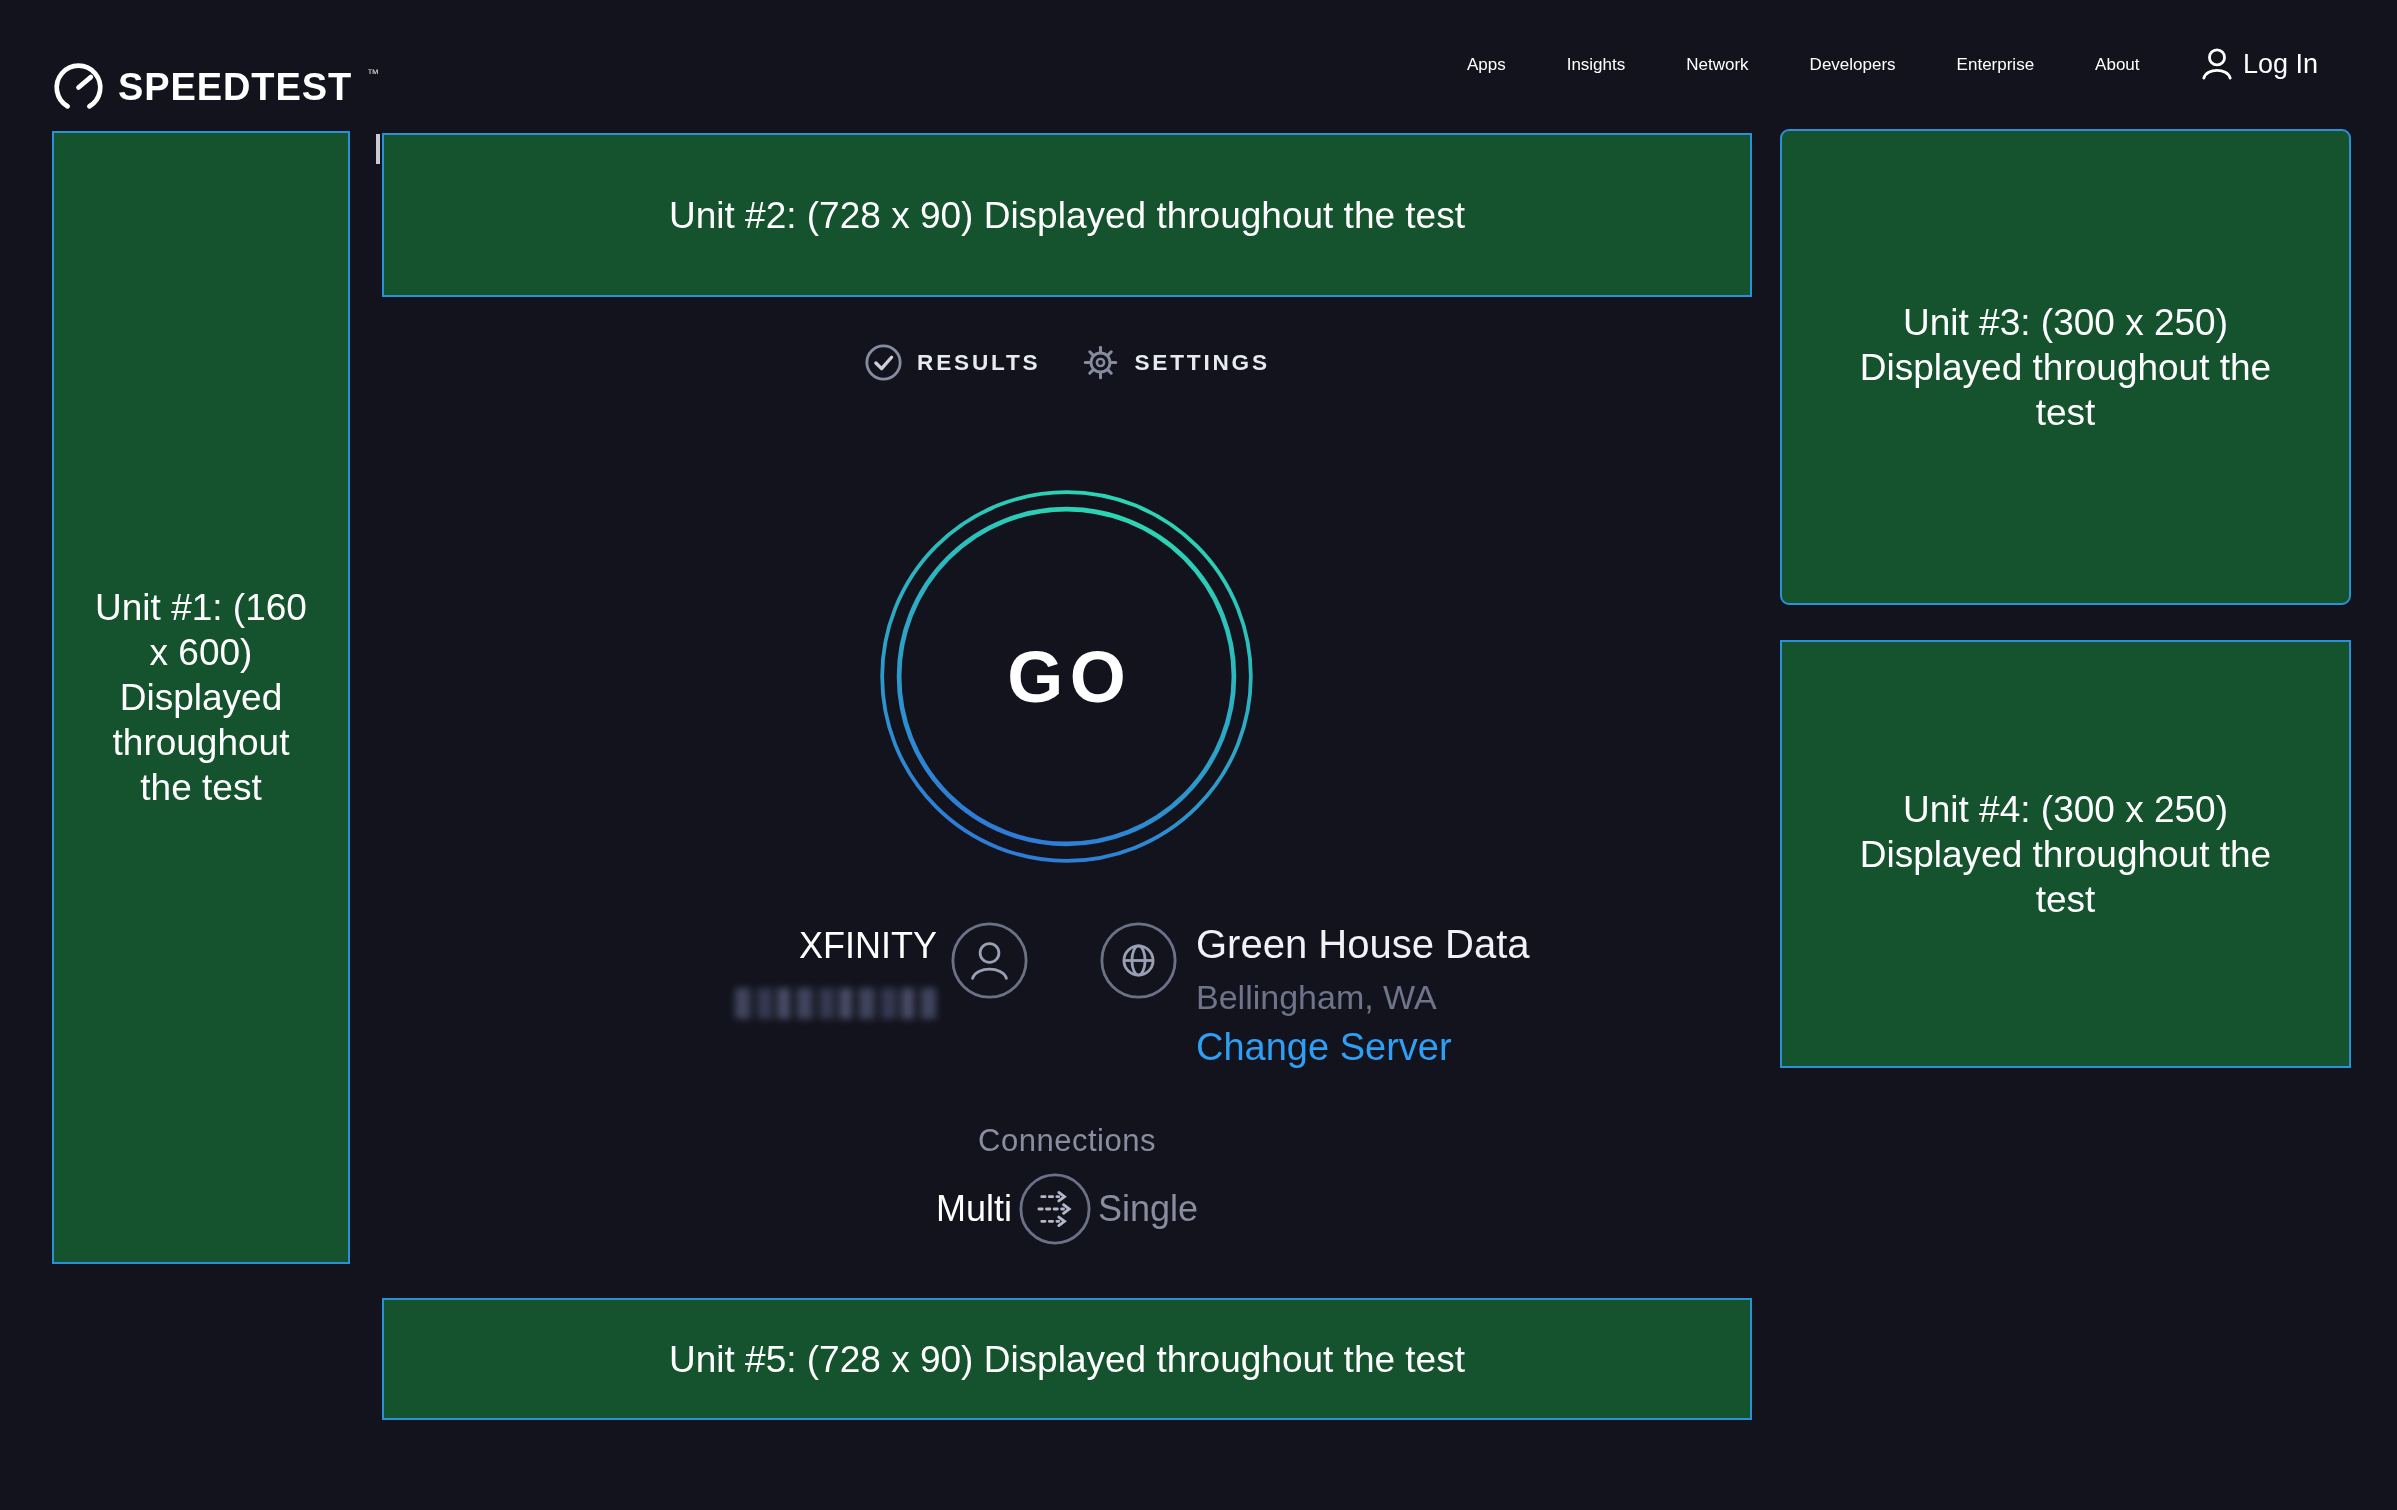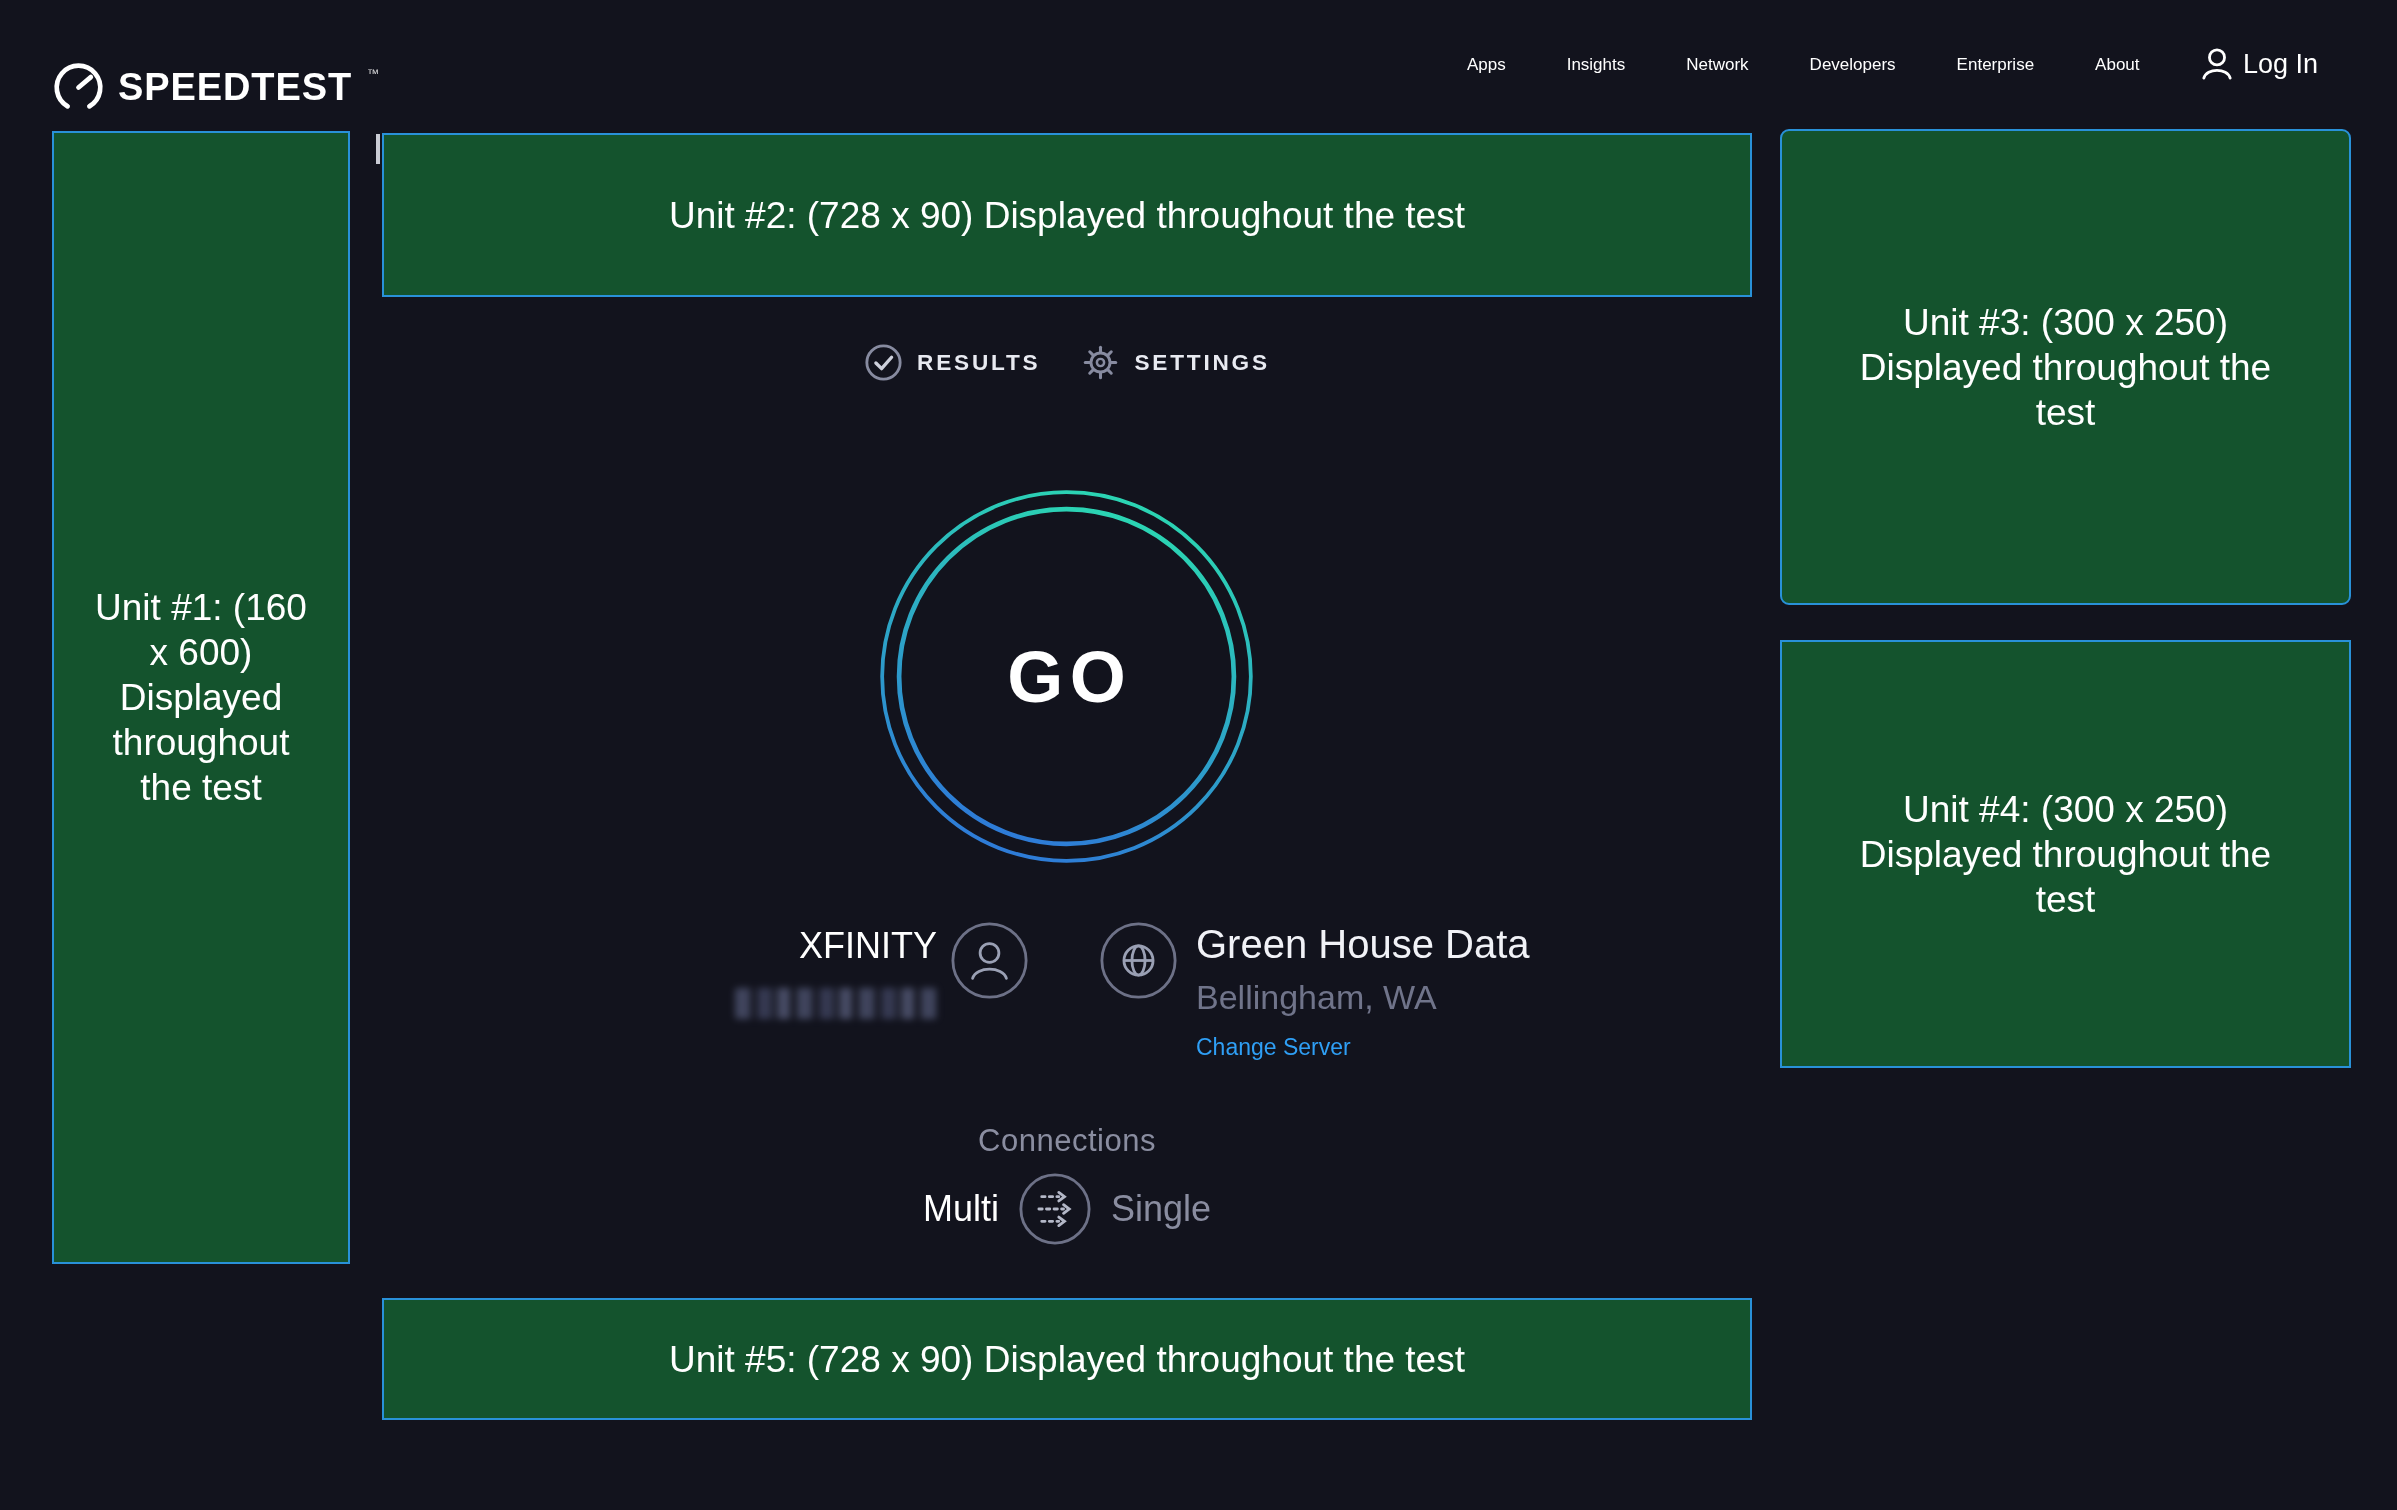--- a/index.html
+++ b/index.html
@@ -54,27 +54,27 @@
   .isp-name{color:#ffffff;font-size:36px;font-weight:500;line-height:43px;}
   .ip-redacted{display:inline-block;margin-top:21.7px;width:202px;height:31px;border-radius:2.8px;
        background:repeating-linear-gradient(90deg,#454a64 0 15px,#191a26 15px 22.6px,#3a3e58 22.6px 36px,#20222f 36px 43px,#4d526d 43px 55px,#15161f 55px 62px);
        filter:blur(3.8px);opacity:.9;}
   .round-icon{position:absolute;top:3.8px;}
   .person-circle{left:569px;}
   .globe-circle{left:718px;}
   .server-block{position:absolute;left:814px;top:1.9px;}
   .server-name{color:#f1f2f7;font-size:40px;font-weight:500;line-height:49px;}
   .server-loc{color:#70748a;font-size:34px;line-height:41px;margin-top:8.5px;}
-  .server-change{color:#2f9ff5;font-size:23px;line-height:41px;margin-top:8.5px;display:inline-block;text-align:right;}
+  .server-change{color:#2f9ff5;font-size:38px;line-height:41px;margin-top:8.5px;display:inline-block;text-align:right;}
 
   
   .connections{position:absolute;left:382px;top:1111px;width:1370px;
                display:flex;flex-direction:column;align-items:center;}
   .connections-title{color:#8a8da0;font-size:31px;line-height:38px;padding-top:11.3px;letter-spacing:0.5px;}
-  .connections-row{display:flex;align-items:center;gap:20px;margin-top:13px;}
+  .connections-row{display:flex;align-items:center;gap:7px;margin-top:13px;}
   .conn-opt{font-size:36px;}
   .conn-opt.selected{color:#ffffff;font-weight:500;}
   .conn-opt.unselected{color:#8a8da0;}
 </style>
 </head>
 <body>
 
 <div class="header">
   <div class="logo clickable">
     <span style="display:inline-flex;">

